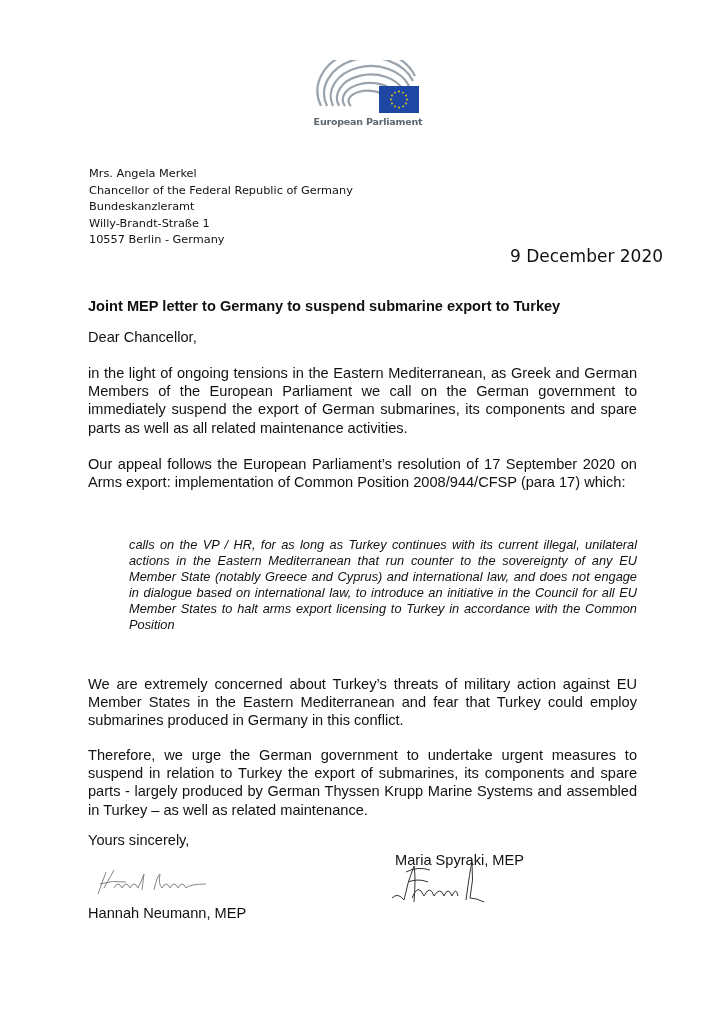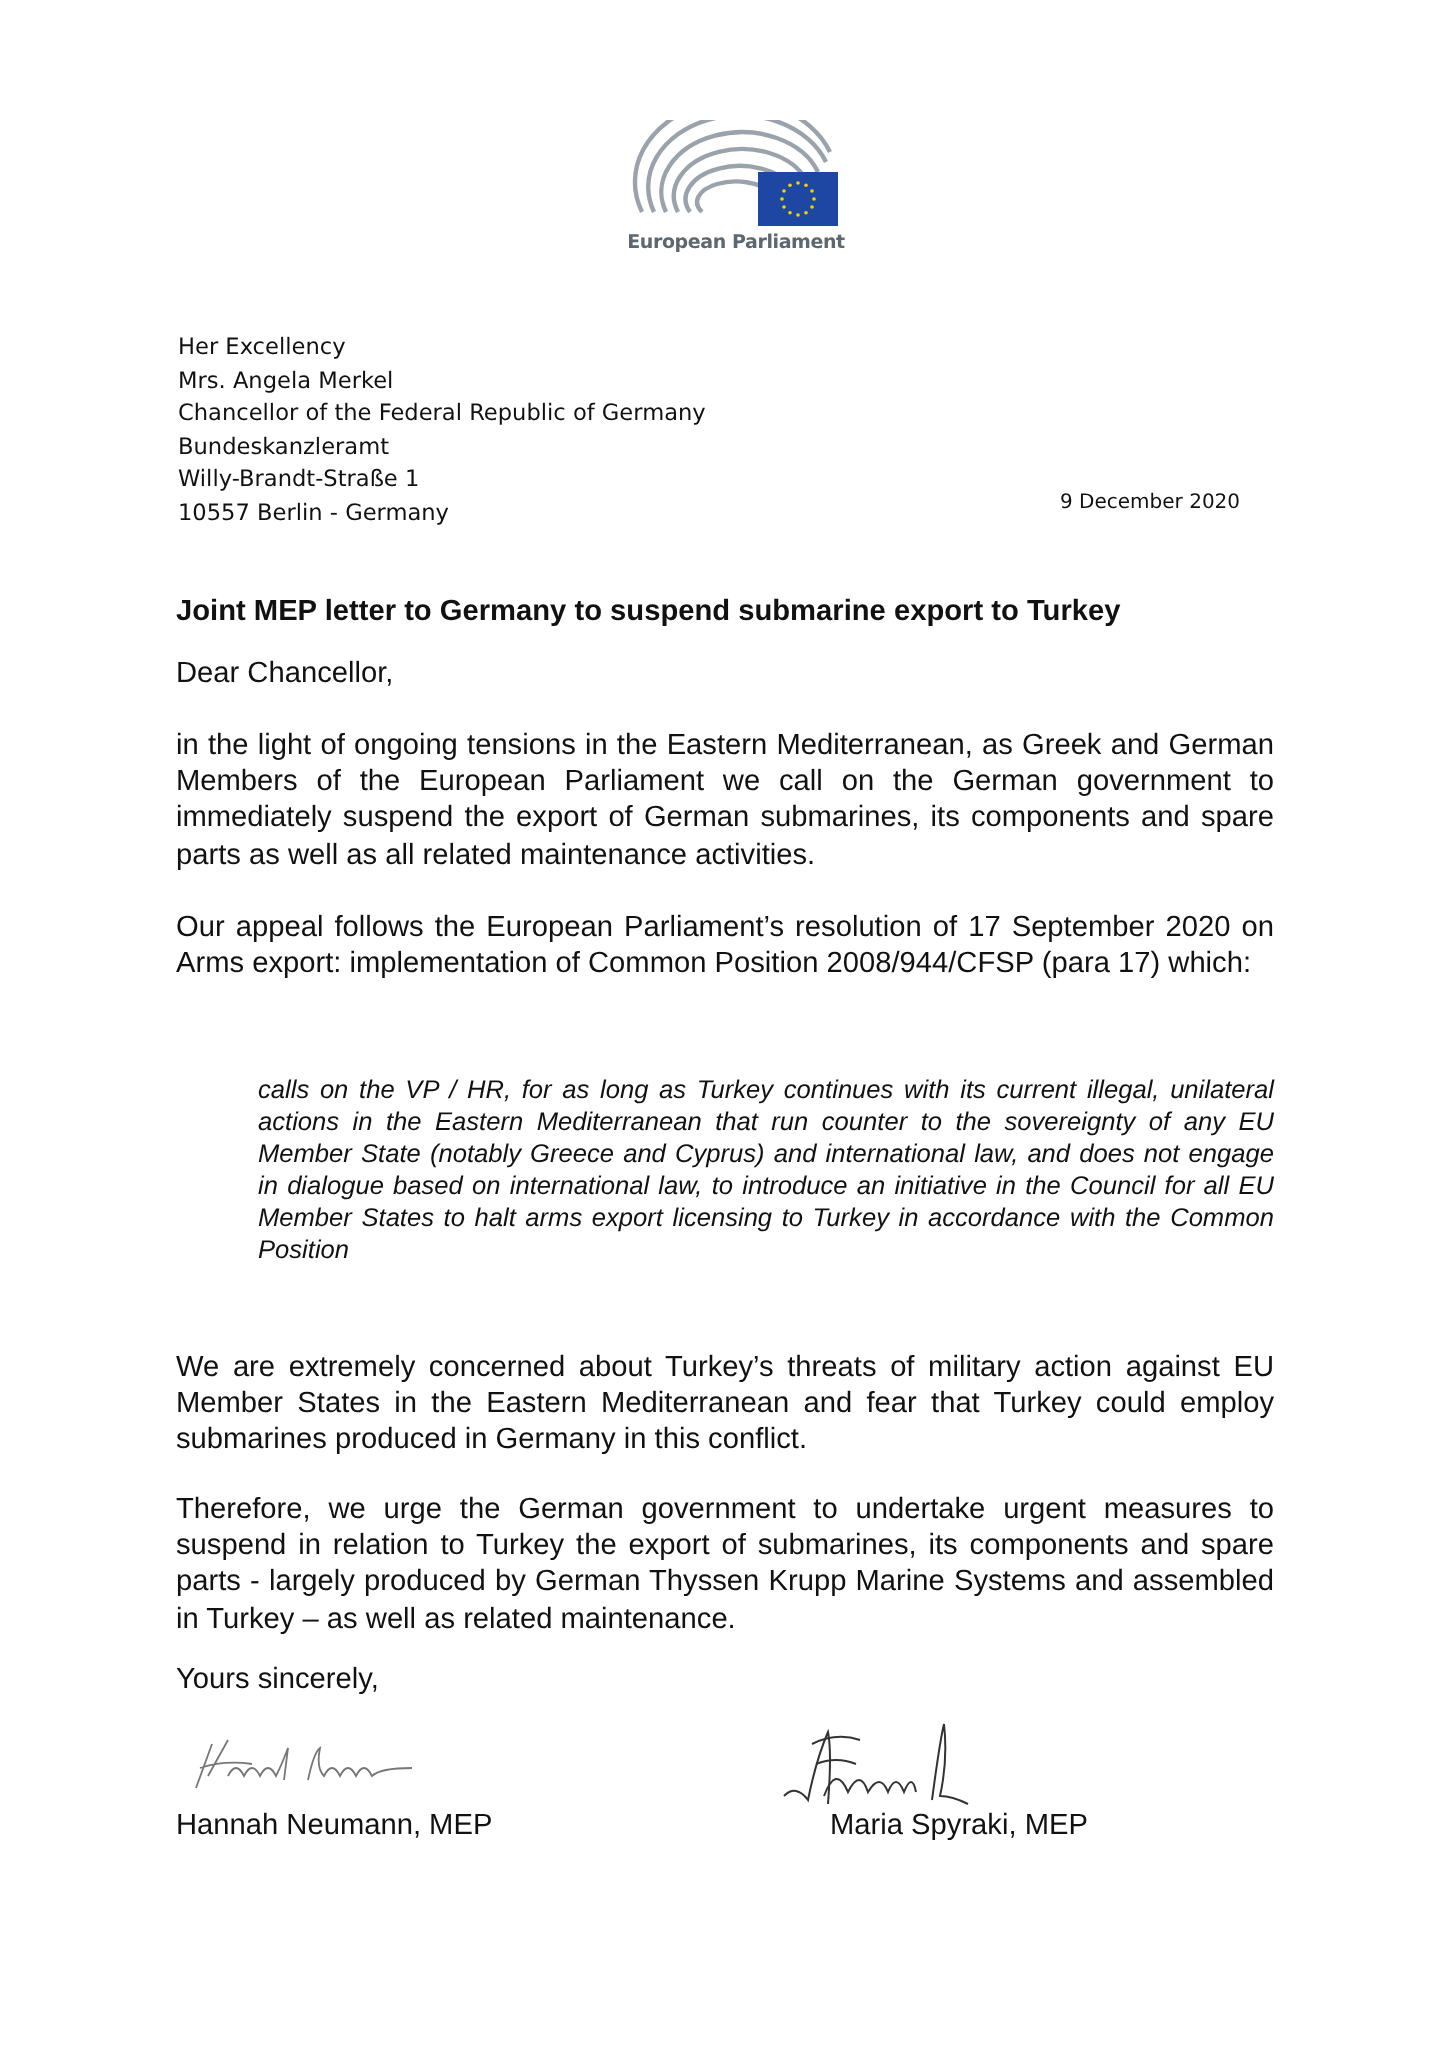--- a/index.html
+++ b/index.html
@@ -8,42 +8,42 @@
 
   
   .logo { position: absolute; left: 313px; top: 60px; width: 110px; height: 72px; }
   .logo-text { position: absolute; left: 0; top: 56px; width: 110px; text-align: center;
     font-family: "DejaVu Sans", sans-serif; font-size: 9.5px; font-weight: bold; color: #5d6770; letter-spacing: -0.2px; }
 
   
   .address { position: absolute; left: 89px; top: 166px; font-family: "DejaVu Sans", sans-serif;
     font-size: 11.3px; line-height: 16.6px; color: #111; }
   .address div { white-space: nowrap; }
-  .date { position: absolute; left: 530px; top: 246px; font-family: "DejaVu Sans", sans-serif;
-    font-size: 10px; color: #111; white-space: nowrap; }
+  .date { position: absolute; left: 510px; top: 246px; font-family: "DejaVu Sans", sans-serif;
+    font-size: 17px; color: #111; white-space: nowrap; }
 
   .body-text { font-family: "Liberation Sans", sans-serif; font-size: 14.6px; color: #111; text-align: right; }
   .subject { position: absolute; left: 88px; top: 298px; font-weight: bold; white-space: nowrap; }
   .salutation { position: absolute; left: 88px; top: 329px; white-space: nowrap; }
 
   .para { position: absolute; left: 88px; width: 549px; text-align: justify; line-height: 18.2px; }
   .p1 { top: 364px; }
   .p2 { top: 455px; }
   .quote { position: absolute; left: 129px; width: 508px; top: 501px; font-style: italic; text-align: justify;
     font-size: 12.8px; line-height: 15.9px; margin-top: 36px; }
   .p3 { top: 606px; }
   .p4 { top: 675px; }
   .p5 { top: 746px; }
   .closing { position: absolute; left: 88px; top: 832px; white-space: nowrap; }
 
   .sig { position: absolute; }
   .sig1 { left: 92px; top: 862px; width: 115px; height: 40px; }
   .sig2 { left: 388px; top: 858px; width: 100px; height: 52px; }
   .name1 { position: absolute; left: 88px; top: 905px; white-space: nowrap; }
-  .name2 { position: absolute; left: 395px; top: 905px; white-space: nowrap; margin-left: 20px; }
+  .name2 { position: absolute; left: 395px; top: 852px; white-space: nowrap; }
 </style>
 </head>
 <body>
 
 <div class="page">
 
   <div class="logo">
     <svg width="110" height="56" viewBox="0 0 110 56" style="position:absolute;left:0;top:0">
       <g fill="none" stroke="#9aa3ab" stroke-width="2.2">
         <path d="M8 46 A47 38 0 0 1 102 16"></path>
@@ -68,21 +68,20 @@
           <circle cx="13" cy="17.5" r="0.9"></circle>
         <circle cx="12" cy="13.5" r="0.9"></circle>
           <circle cx="13" cy="9.5" r="0.9"></circle>
           <circle cx="16" cy="6.6" r="0.9"></circle>
       </g>
     </svg>
     <div class="logo-text">European Parliament</div>
   </div>
 
   <div class="address">
-    <div>Her Excellency</div>
     <div>Mrs. Angela Merkel</div>
     <div>Chancellor of the Federal Republic of Germany</div>
     <div>Bundeskanzleramt</div>
     <div>Willy-Brandt-Straße 1</div>
     <div>10557 Berlin - Germany</div>
   </div>
 
   <div class="date">9 December 2020</div>
 
   <div class="subject body-text">Joint MEP letter to Germany to suspend submarine export to Turkey</div>

